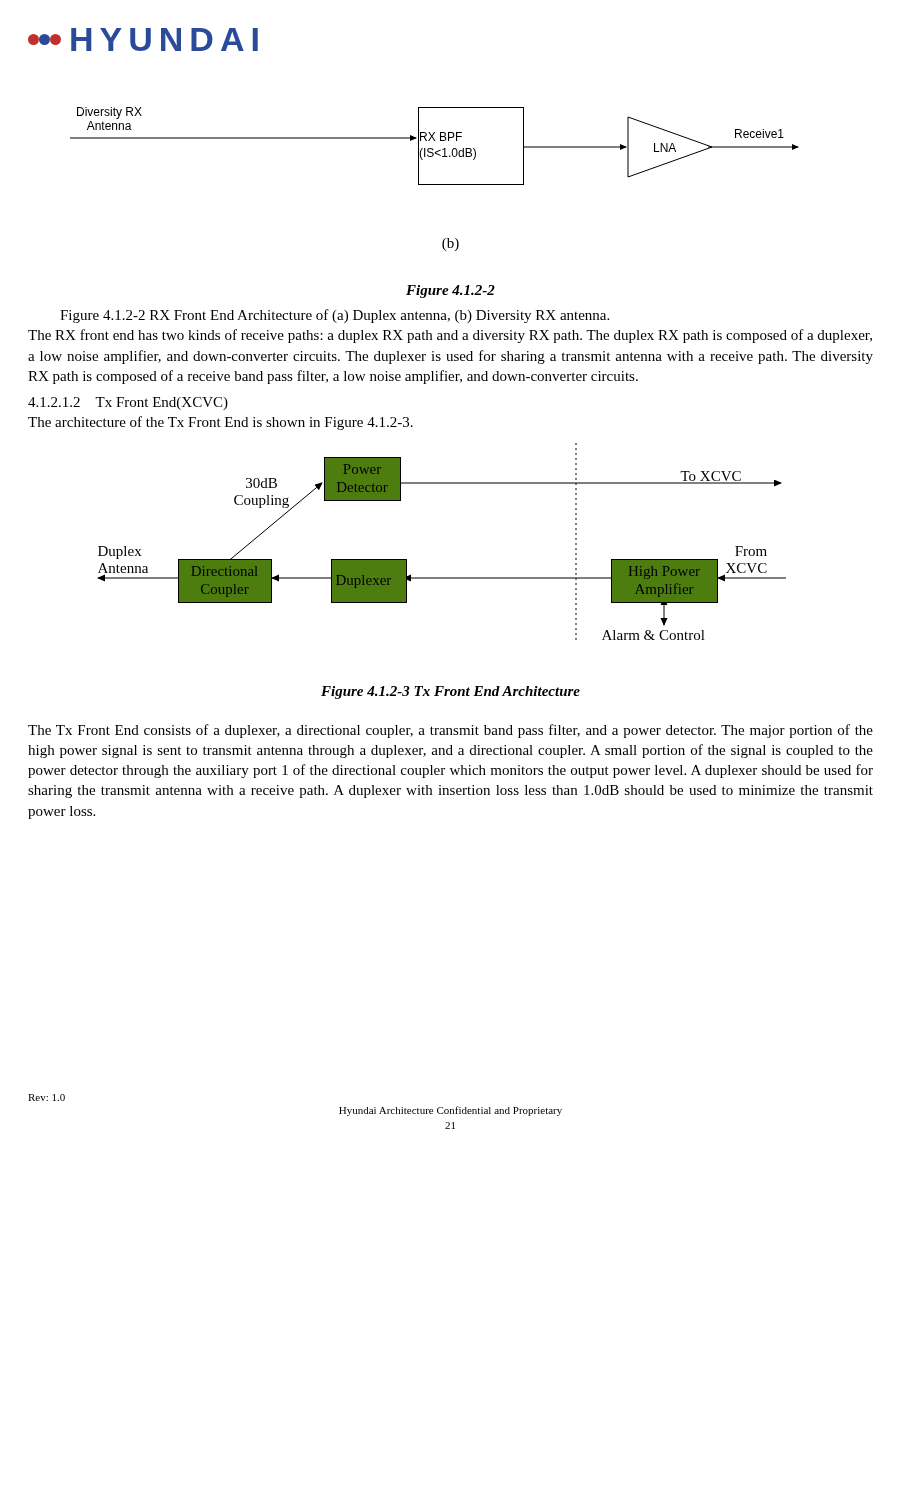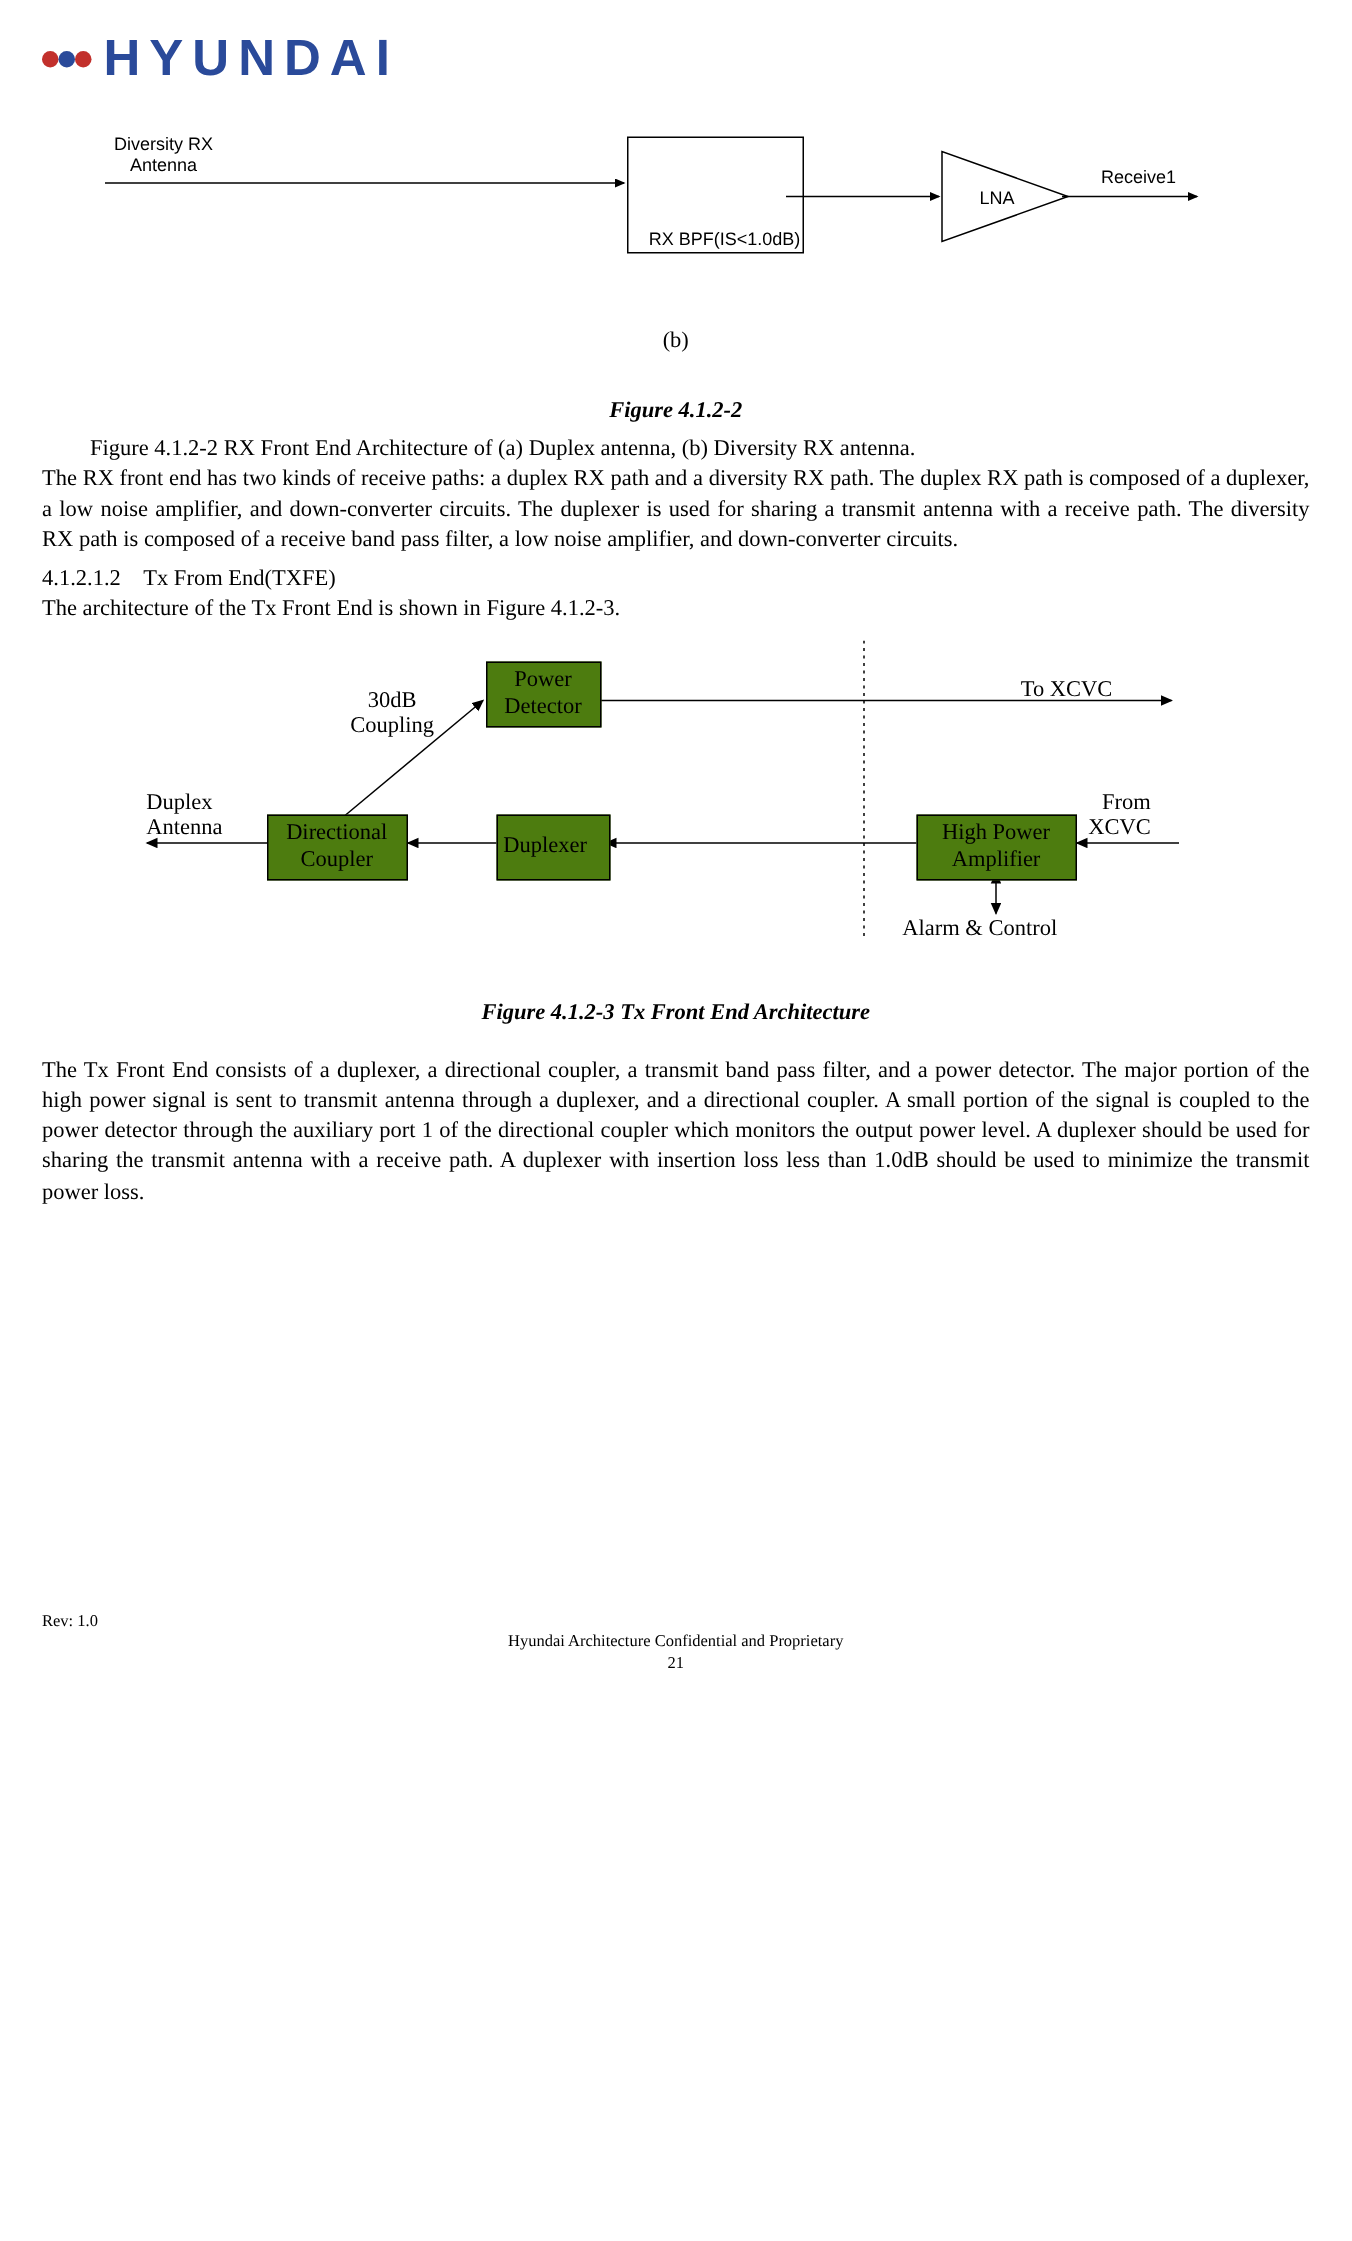--- a/index.html
+++ b/index.html
@@ -10,21 +10,21 @@
     padding: 0;
     width: 901px;
     background: #fff;
   }
   .page {
     padding: 20px 28px 20px 28px;
   }
   .logo {
     display: flex;
     align-items: center;
-    margin-bottom: 30px;
+    margin-bottom: 46px;
   }
   .logo-dots {
     display: flex;
     gap: 0px;
     margin-right: 8px;
   }
   .dot { width: 11px; height: 11px; border-radius: 50%; }
   .dot-red { background: #c2302c; }
   .dot-blue { background: #2a4a9a; }
   .logo-text {
@@ -50,25 +50,24 @@
     line-height: 1.2;
   }
   .d1-box {
     position: absolute;
     left: 390px;
     top: 2px;
     width: 104px;
     height: 76px;
     border: 1px solid #000;
     display: flex;
-    flex-direction: row;
-    align-items: flex-end;
+    flex-direction: column;
+    align-items: flex-start;
     justify-content: center;
     line-height: 1.3;
-    padding-left: 12px;
   }
   .d1-lna {
     position: absolute;
     left: 625px;
     top: 36px;
   }
   .d1-rec {
     position: absolute;
     left: 706px;
     top: 22px;
@@ -173,21 +172,21 @@
   </div>
 
   <div class="sublabel-b">(b)</div>
 
   <div class="fig-heading">Figure 4.1.2-2</div>
 
   <p class="indent-text">Figure 4.1.2-2 RX Front End Architecture of (a) Duplex antenna,  (b) Diversity RX antenna.</p>
   <p class="body-text">The RX front end has two kinds of receive paths: a duplex RX path and a diversity RX path. The duplex RX path is composed of a duplexer, a low noise amplifier, and down-converter circuits. The duplexer is used for sharing a transmit antenna with a receive path. The diversity RX path is composed of a receive band pass filter, a low noise amplifier, and down-converter circuits.</p>
 
   <p class="sec-heading">
-    <span>4.1.2.1.2</span>&nbsp;&nbsp;&nbsp;&nbsp;<span>Tx From End(TXFE)</span>
+    <span>4.1.2.1.2</span>&nbsp;&nbsp;&nbsp;&nbsp;<span>Tx Front End(XCVC)</span>
   </p>
   <p class="body-text">The architecture of the Tx Front End is shown in Figure 4.1.2-3.</p>
 
   <div class="diagram2">
     <svg width="730" height="230" style="position:absolute;left:0;top:0;">
       <defs>
         <marker id="ah2" markerWidth="9" markerHeight="9" refX="7" refY="3.5" orient="auto">
           <path d="M0,0 L8,3.5 L0,7 Z" fill="#000"></path>
         </marker>
         <marker id="ah2s" markerWidth="9" markerHeight="9" refX="1" refY="3.5" orient="auto">

